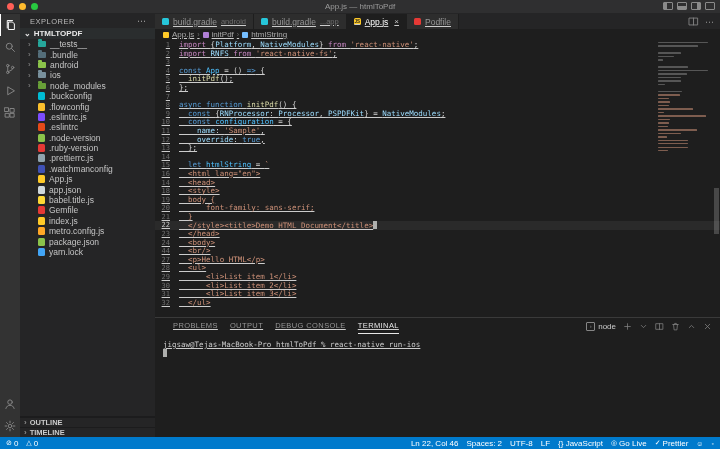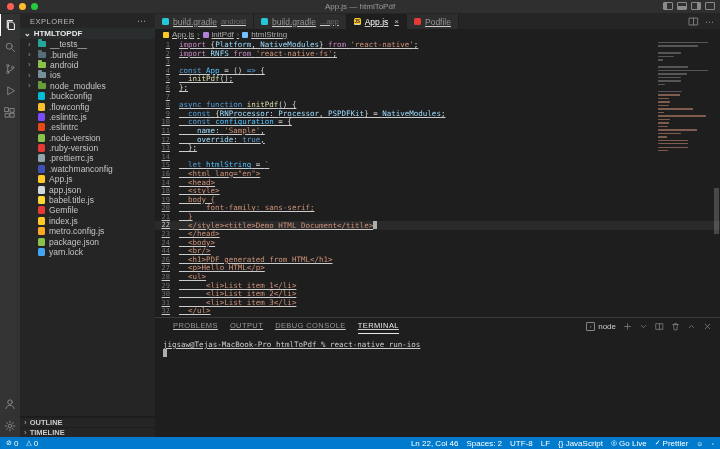--- a/index.html
+++ b/index.html
@@ -429,24 +429,20 @@
     <span class="lnum">23</span>
     <span class="ltext"><span class="tk-str">  &lt;/head&gt;</span></span>
   </div>
           <div class="code-line">
     <span class="lnum">24</span>
     <span class="ltext"><span class="tk-str">  &lt;body&gt;</span></span>
   </div>
           <div class="code-line">
     <span class="lnum">44</span>
     <span class="ltext"><span class="tk-str">  &lt;br/&gt;</span></span>
-  </div>
-          <div class="code-line">
-    <span class="lnum">26</span>
-    <span class="ltext"><span class="tk-str">  &lt;h1&gt;PDF generated from HTML&lt;/h1&gt;</span></span>
   </div>
           <div class="code-line">
     <span class="lnum">27</span>
     <span class="ltext"><span class="tk-str">  &lt;p&gt;Hello HTML&lt;/p&gt;</span></span>
   </div>
           <div class="code-line">
     <span class="lnum">28</span>
     <span class="ltext"><span class="tk-str">  &lt;ul&gt;</span></span>
   </div>
           <div class="code-line">

